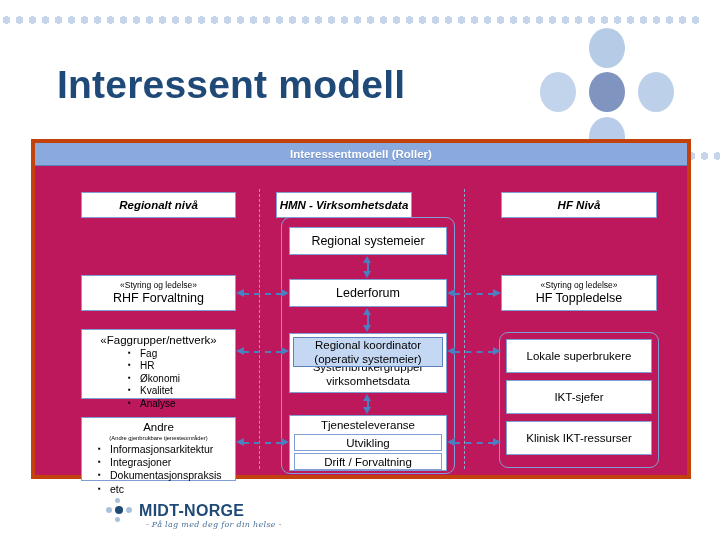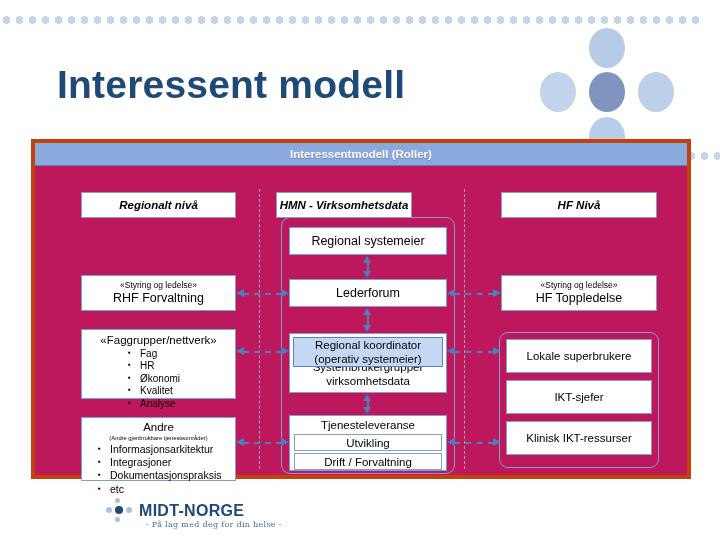--- a/index.html
+++ b/index.html
@@ -94,21 +94,21 @@
   .v-conn .line{position:absolute;top:5px;bottom:5px;left:3.5px;width:0;border-left:2px solid #4a7fc1;}
   .arrow-u,.arrow-d{position:absolute;left:0;width:0;height:0;
     border-left:4.5px solid transparent;border-right:4.5px solid transparent;}
   .arrow-u{top:0;border-bottom:7px solid #4a7fc1;}
   .arrow-d{bottom:0;border-top:7px solid #4a7fc1;}
 
   
   #footer-logo{position:absolute;left:31px;top:498px;width:300px;height:38px;}
   #logo-helse{position:absolute;left:0;top:6px;font-size:15px;letter-spacing:2px;color:#2c5c8a;margin-top:35px;}
   #logo-midt{position:absolute;left:108px;top:4px;font-size:16px;font-weight:bold;letter-spacing:.3px;color:#1f4a77;}
-  #logo-tagline{position:absolute;left:115px;top:22px;font-size:8px;color:#4a7099;
+  #logo-tagline{position:absolute;left:115px;top:22px;font-size:8px;font-style:italic;color:#4a7099;
     font-family:"DejaVu Serif",serif;letter-spacing:.3px;}
   .logo-dot{position:absolute;border-radius:50%;}
   #ldot-top{left:84px;top:0px;width:5px;height:5px;background:#a8c2dd;}
   #ldot-left{left:75px;top:9px;width:6px;height:6px;background:#a8c2dd;}
   #ldot-center{left:84px;top:8px;width:8px;height:8px;background:#1f4a77;}
   #ldot-right{left:95px;top:9px;width:6px;height:6px;background:#a8c2dd;}
   #ldot-bottom{left:84px;top:19px;width:5px;height:5px;background:#a8c2dd;}
 </style>
 </head>
 <body>

